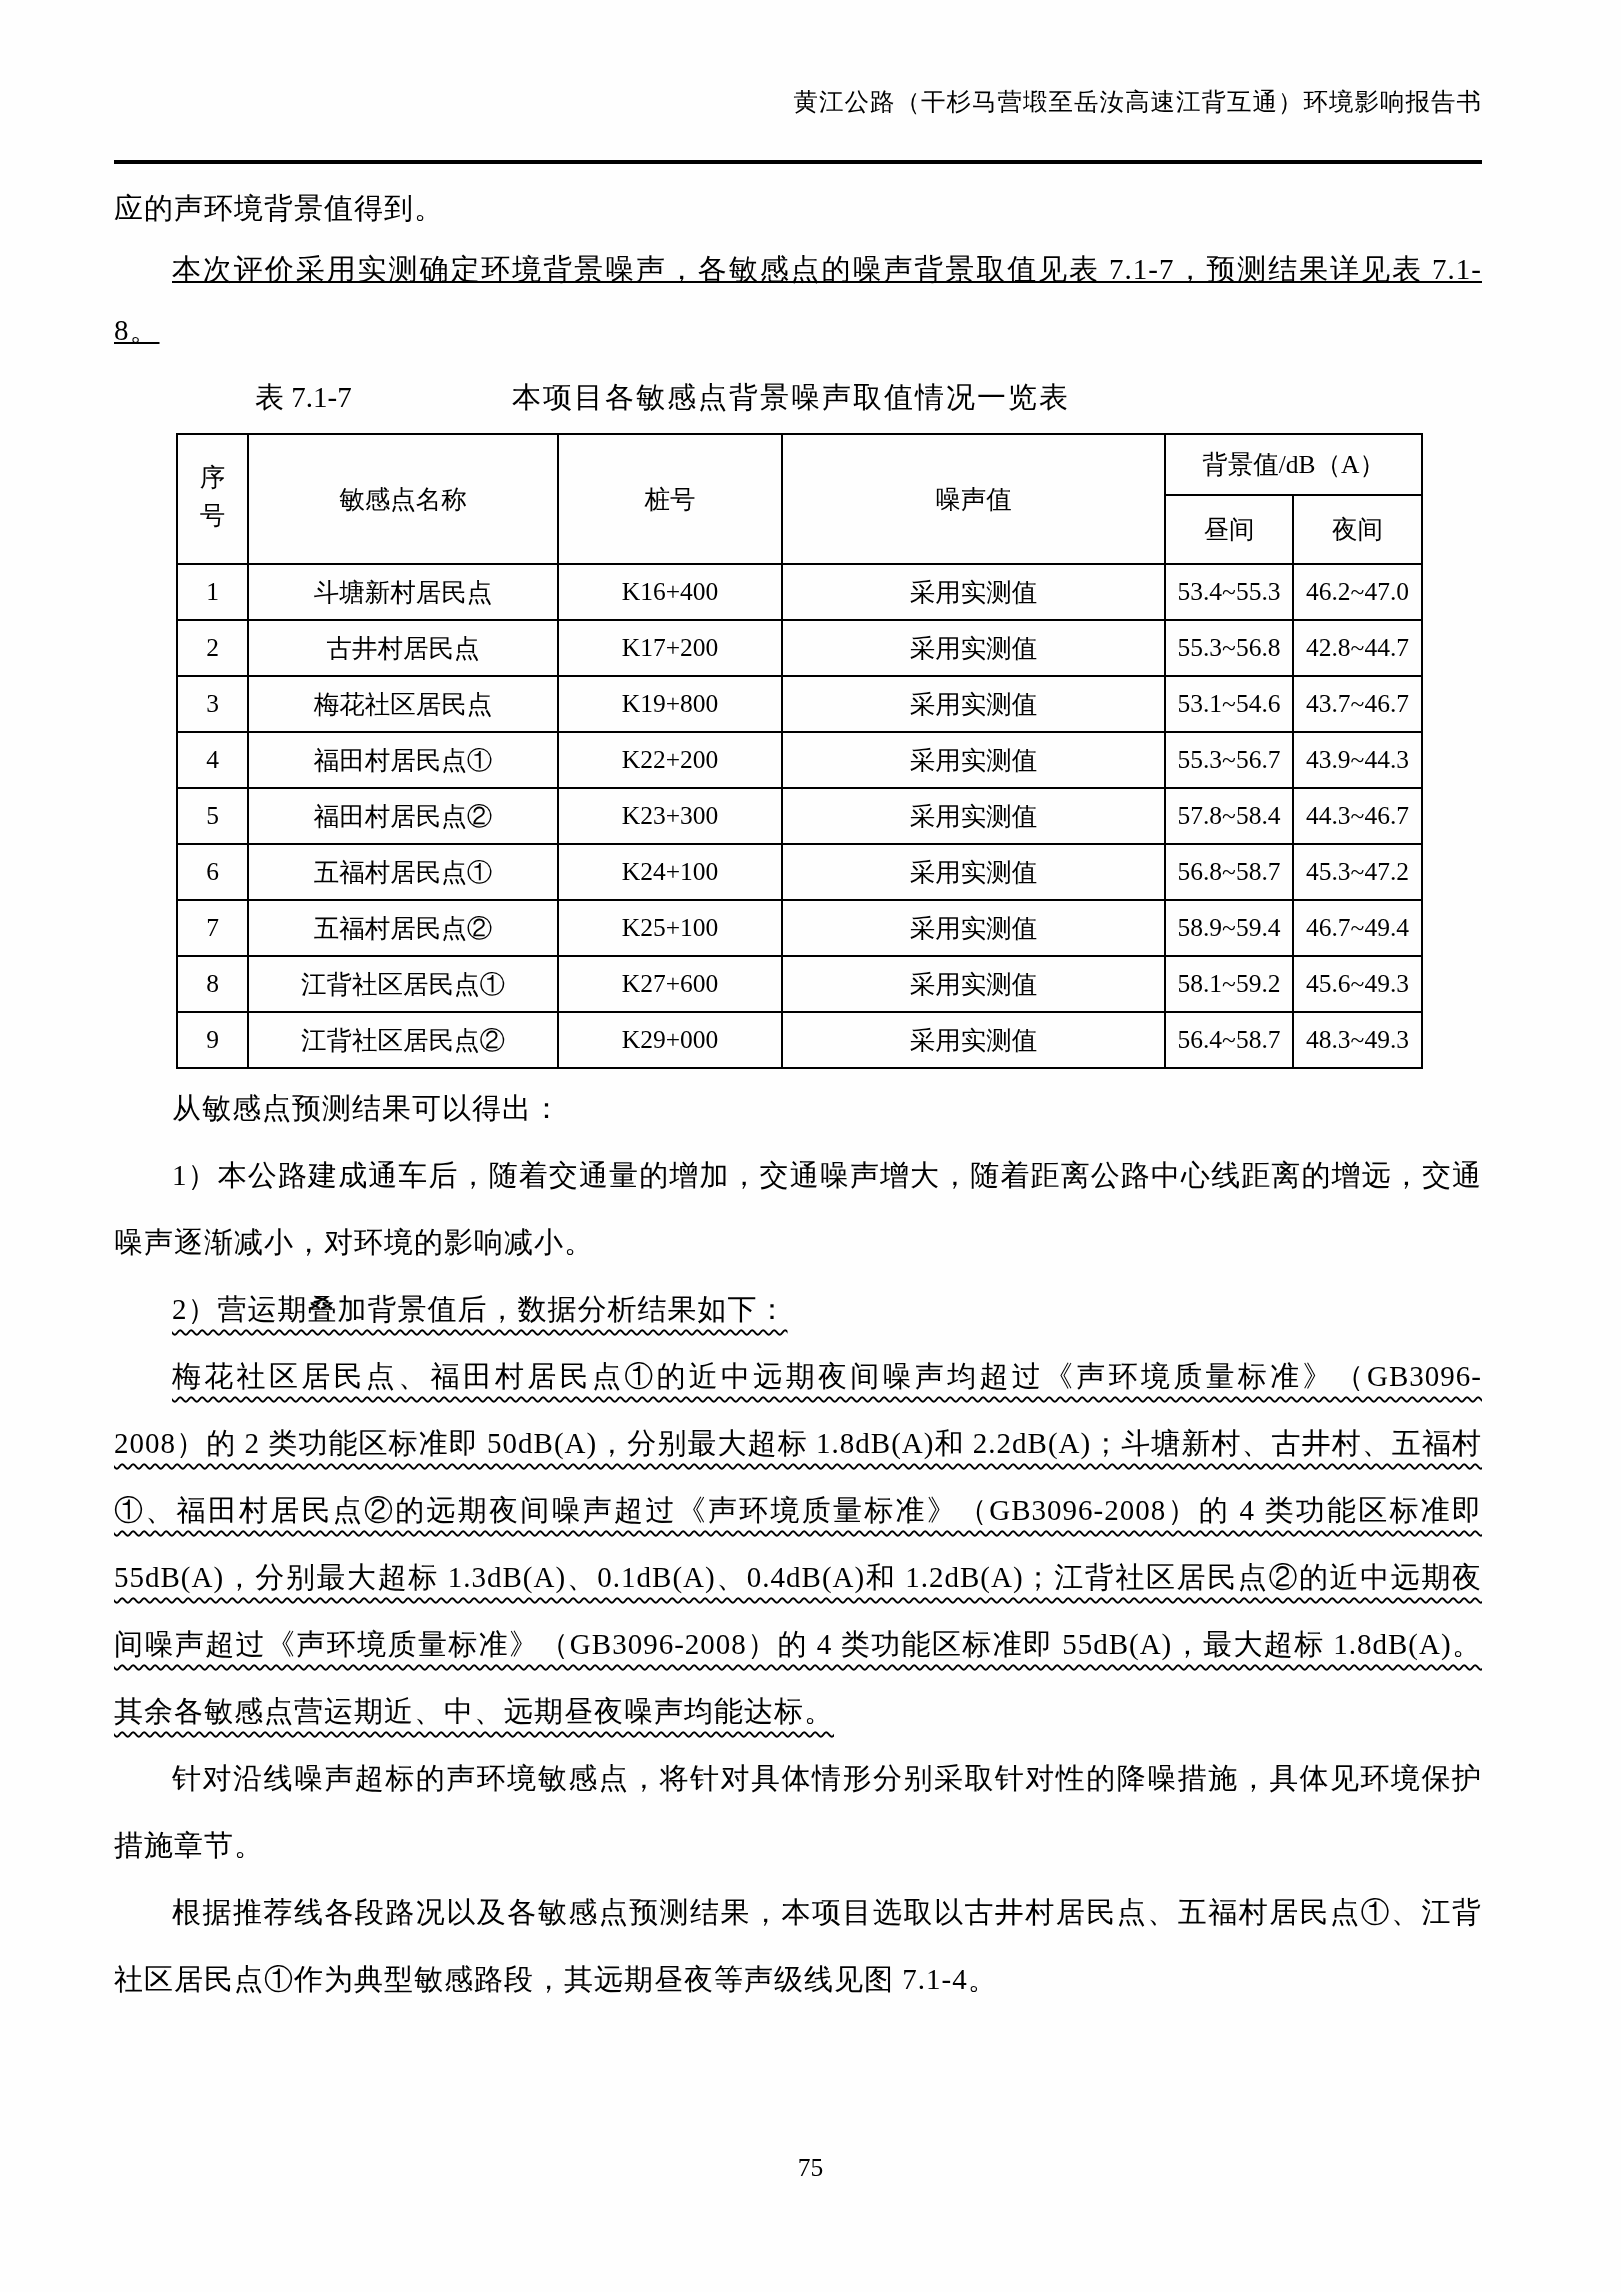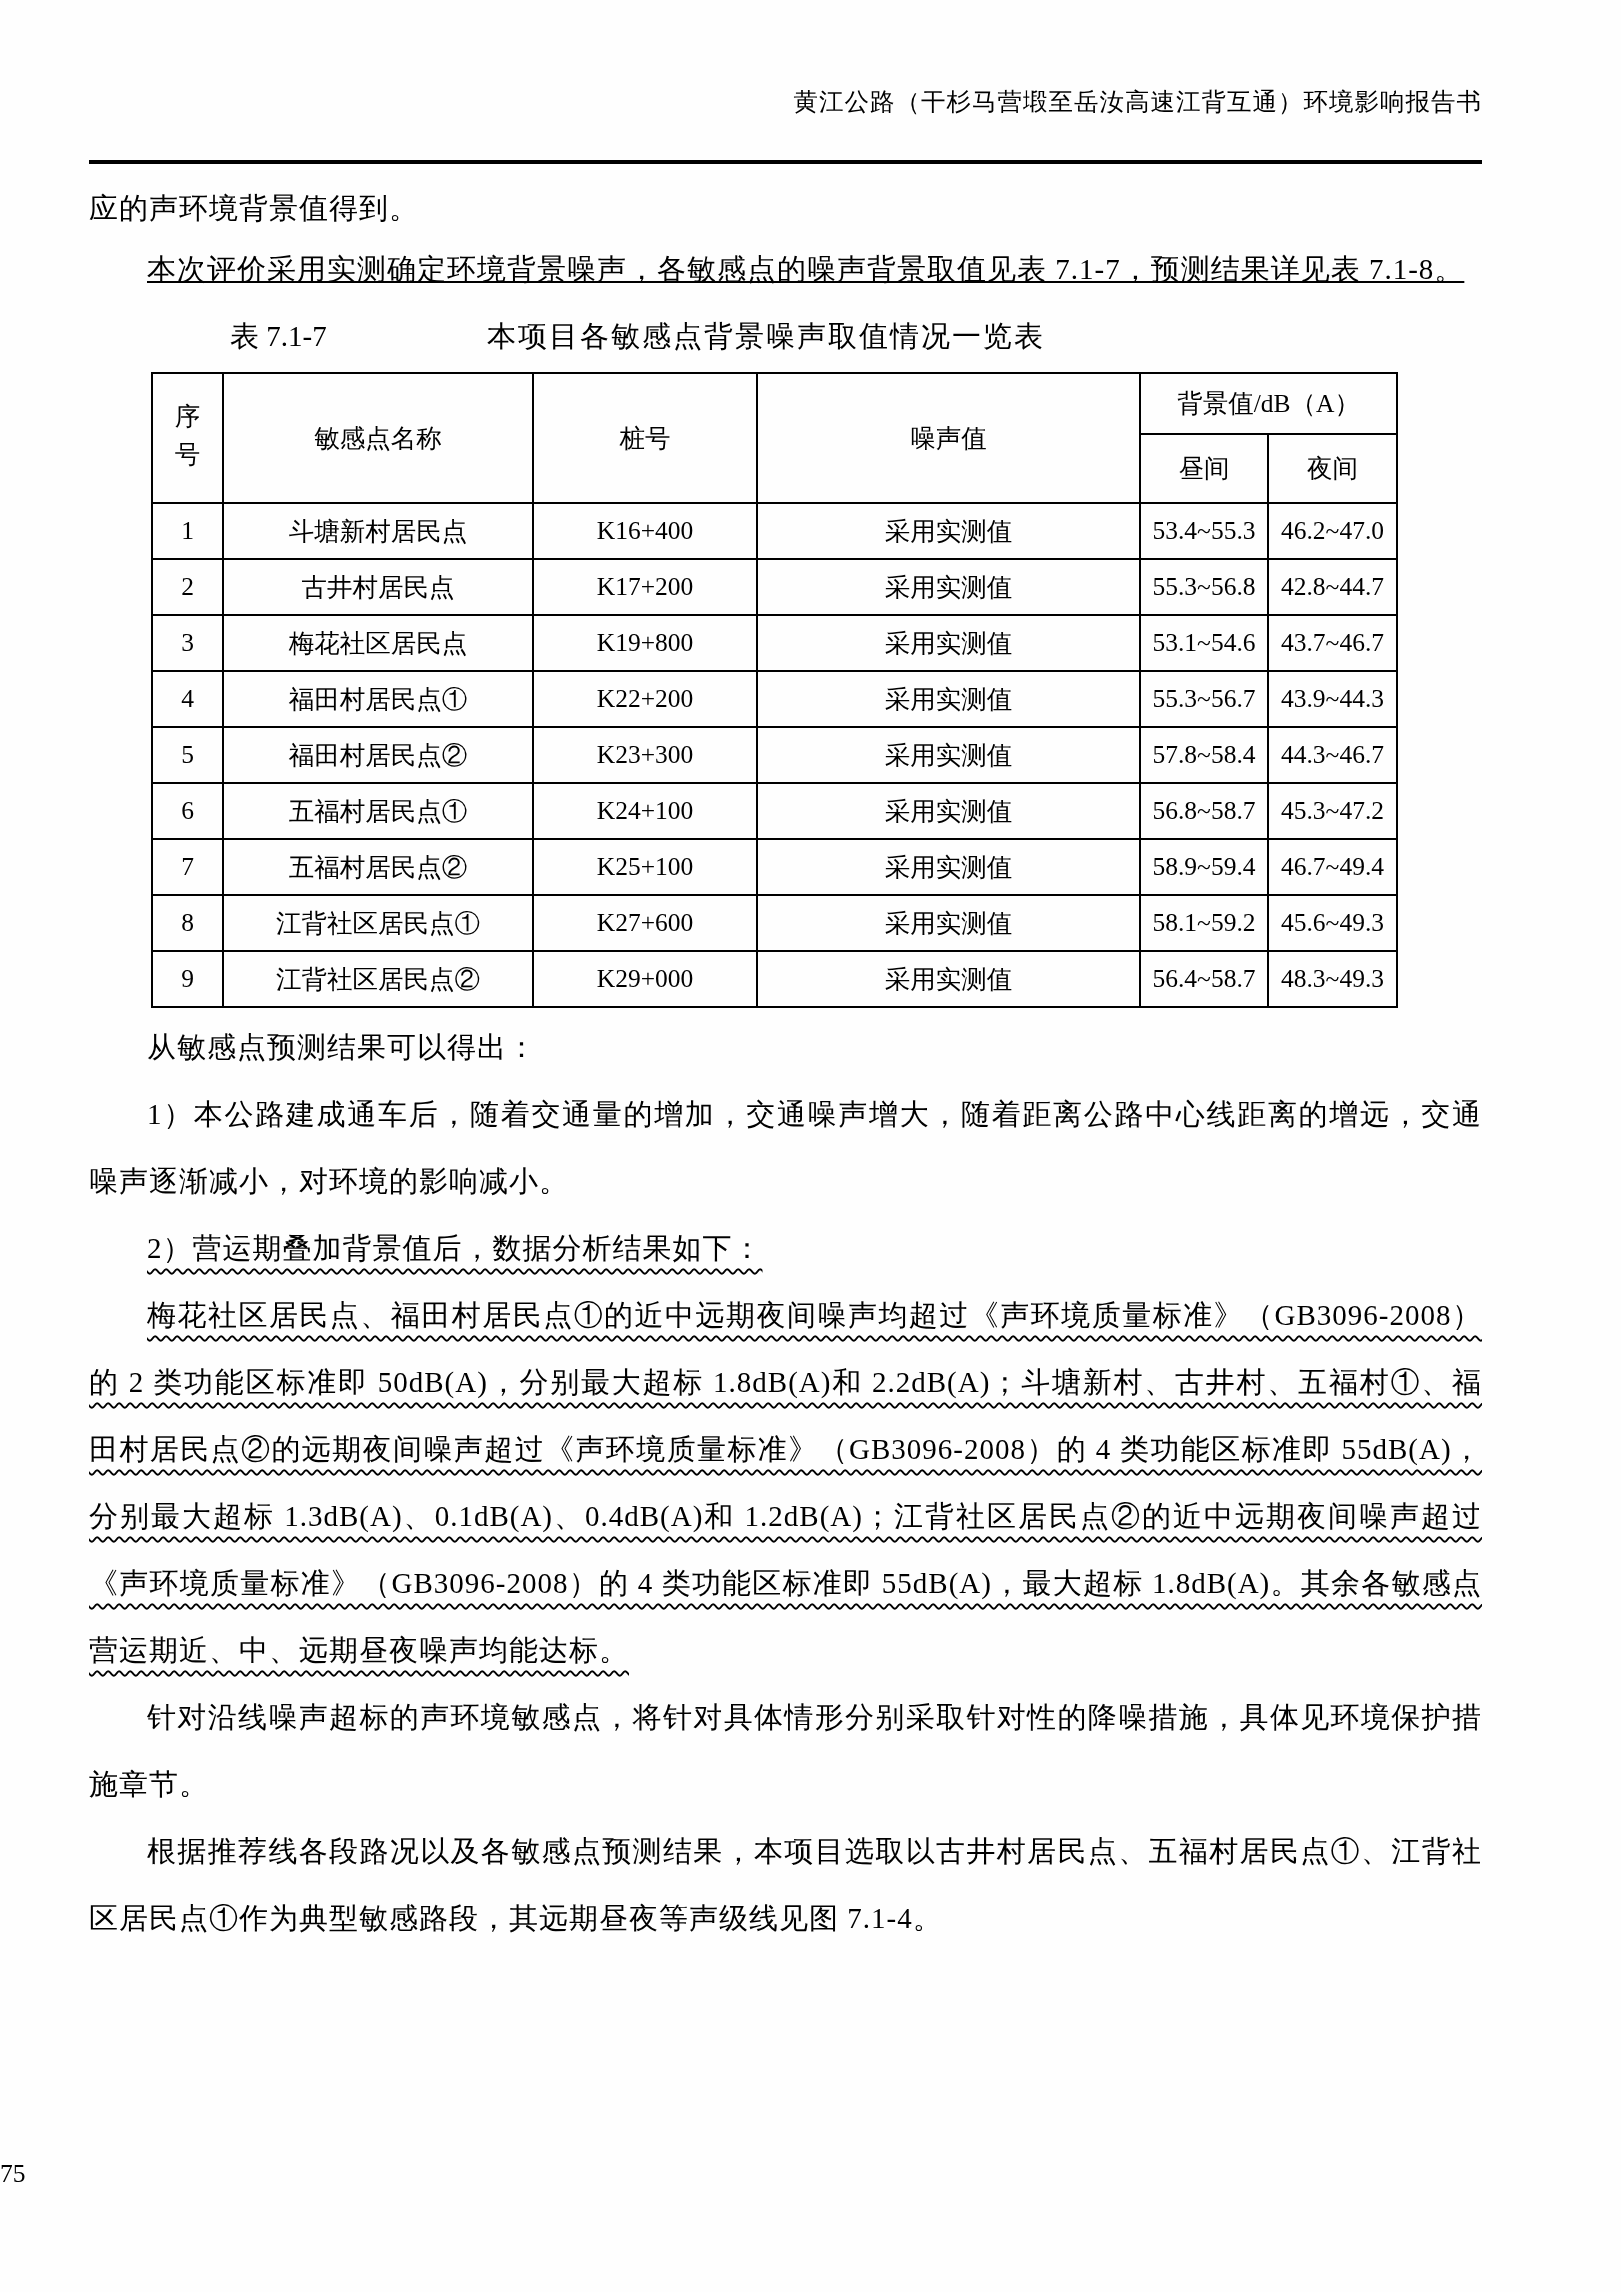--- a/index.html
+++ b/index.html
@@ -8,21 +8,21 @@
     position: relative;
     width: 1621px;
     height: 2293px;
     margin: 0 auto;
     background: #fefefe;
     color: #000;
     font-family: "Liberation Serif", "DejaVu Serif", serif;
     overflow: hidden;
   }
   .content {
-    padding: 0 139px 0 89px;
+    padding: 0 139px 0 114px;
   }
   .doc-header {
     margin-top: 86px;
     text-align: right;
     font-size: 24.5px;
     line-height: 31px;
     letter-spacing: 1px;
   }
   .header-rule {
     margin-top: 43px;
@@ -71,24 +71,24 @@
     text-decoration: underline;
     text-decoration-style: wavy;
     text-decoration-thickness: 1.5px;
     text-underline-offset: 9.8px;
     text-decoration-skip-ink: none;
   }
   .lower .para { line-height: 67px; }
   .lower { margin-top: 5.9px; }
   .page-number {
     position: absolute;
-    bottom: 104px;
+    bottom: 110px;
     left: 0;
     width: 100%;
-    text-align: left;
+    text-align: center;
     font-size: 25.5px;
   }
 </style>
 </head>
 <body>
 
 <div class="page">
   <div class="content">
 
     <div class="doc-header">黄江公路（干杉马营塅至岳汝高速江背互通）环境影响报告书</div>

